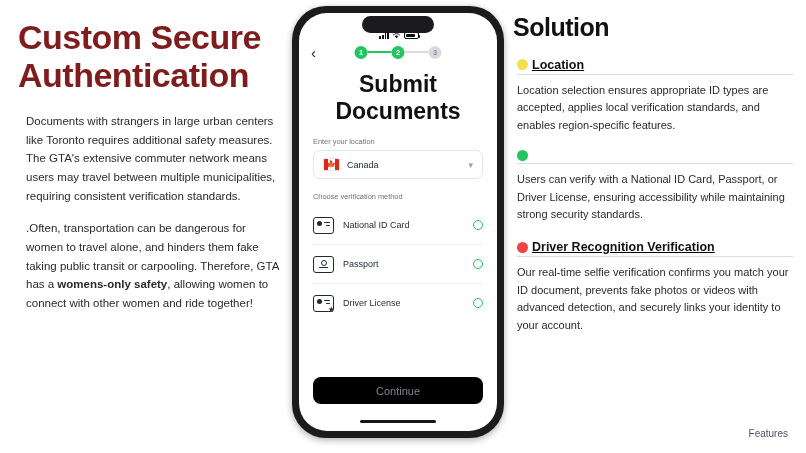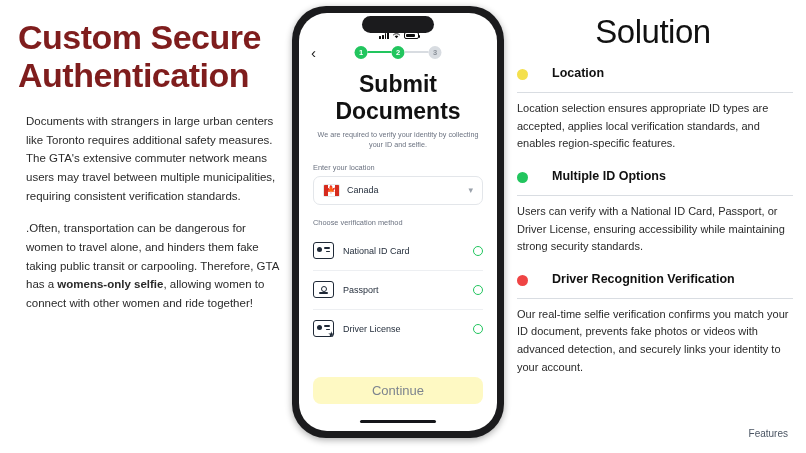--- a/index.html
+++ b/index.html
@@ -341,25 +341,25 @@
     flex: none;
   }
 
   .continue-btn {
     position: absolute;
     left: 14px;
     right: 14px;
     bottom: 27px;
     height: 27px;
     border-radius: 8px;
-    background: #fef9c3;
+    background: #000000;
     display: flex;
     align-items: center;
     justify-content: center;
-    font-size: 13px;
+    font-size: 11px;
     color: #7d848e;
   }
   .home-indicator {
     position: absolute;
     left: 50%;
     transform: translateX(-50%);
     bottom: 8px;
     width: 76px;
     height: 3.4px;
     border-radius: 3px;
@@ -367,49 +367,49 @@
   }
 
   
   .right-col {
     position: absolute;
     left: 513px;
     top: 14px;
     width: 280px;
   }
   .right-title {
-    text-align: center;
-    font-size: 33px;
-    font-weight: normal;
+    font-size: 25px;
+    font-weight: bold;
     color: #111111;
     letter-spacing: -0.5px;
     line-height: 1.1;
   }
   .feature {
     margin-top: 16px;
   }
   .feature-head {
     display: flex;
-    align-items: flex-end;
-    gap: 24px;
+    align-items: center;
+    gap: 4px;
     padding-left: 4px;
+    text-decoration: underline;
   }
   .bullet {
     width: 11px;
     height: 11px;
     border-radius: 50%;
     flex: none;
   }
   .feature-title {
     font-size: 12.5px;
     font-weight: bold;
     color: #111111;
   }
   .feature-body {
-    margin-top: 12px;
+    margin-top: 2px;
     margin-left: 4px;
     padding-top: 7px;
     border-top: 1px solid #d9dde2;
     font-size: 11px;
     line-height: 1.6;
     color: #2a2a2a;
   }
   .footer-note {
     position: absolute;
     right: 18px;
@@ -420,21 +420,21 @@
 </style>
 </head>
 <body>
 
 <div class="page">
 
   <div class="left-col">
     <div class="left-title">Custom Secure Authentication</div>
     <div class="left-body">
       <p>Documents with strangers in large urban centers like Toronto requires additional safety measures. The GTA's extensive commuter network means users may travel between multiple municipalities, requiring consistent verification standards.</p>
-      <p><span>.Often, transportation can be dangerous for women to travel alone, and hinders them fake taking public transit or carpooling. Therefore, GTA has a </span><b>womens-only selfie</b><span>, allowing women to connect with other women and ride together!</span></p>
+      <p><span>.Often, transportation can be dangerous for women to travel alone, and hinders them fake taking public transit or carpooling. Therefore, GTA has a </span><b>womens-only safety</b><span>, allowing women to connect with other women and ride together!</span></p>
     </div>
   </div>
 
   <div class="phone-wrap">
     <div class="phone-frame">
       <div class="phone-screen">
         <div class="notch"></div>
 
         <div class="statusbar">
           <div>9:41</div>
@@ -460,21 +460,20 @@
           <div class="stepper">
             <div class="step done">1</div>
             <div class="step-line filled"></div>
             <div class="step current">2</div>
             <div class="step-line"></div>
             <div class="step todo">3</div>
           </div>
         </div>
 
         <div class="screen-title">Submit Documents</div>
-        <div class="screen-sub">We are required to verify your identity by collecting your ID and selfie.</div>
 
         <div class="field-label">Enter your location</div>
         <div class="select-box">
           <div class="flag">
             <div class="bar-l"></div>
             <div class="bar-r"></div>
             <div class="leaf">🍁</div>
           </div>
           <div class="select-value">Canada</div>
           <div class="caret">▾</div>
@@ -528,21 +527,20 @@
       <div class="feature-head">
         <div class="bullet" style="background:#f4e04d"></div>
         <div class="feature-title">Location</div>
       </div>
       <div class="feature-body">Location selection ensures appropriate ID types are accepted, applies local verification standards, and enables region-specific features.</div>
     </div>
 
     <div class="feature">
       <div class="feature-head">
         <div class="bullet" style="background:#22c55e"></div>
-        <div class="feature-title">Multiple ID Options</div>
       </div>
       <div class="feature-body">Users can verify with a National ID Card, Passport, or Driver License, ensuring accessibility while maintaining strong security standards.</div>
     </div>
 
     <div class="feature">
       <div class="feature-head">
         <div class="bullet" style="background:#ef4444"></div>
         <div class="feature-title">Driver Recognition Verification</div>
       </div>
       <div class="feature-body">Our real-time selfie verification confirms you match your ID document, prevents fake photos or videos with advanced detection, and securely links your identity to your account.</div>

